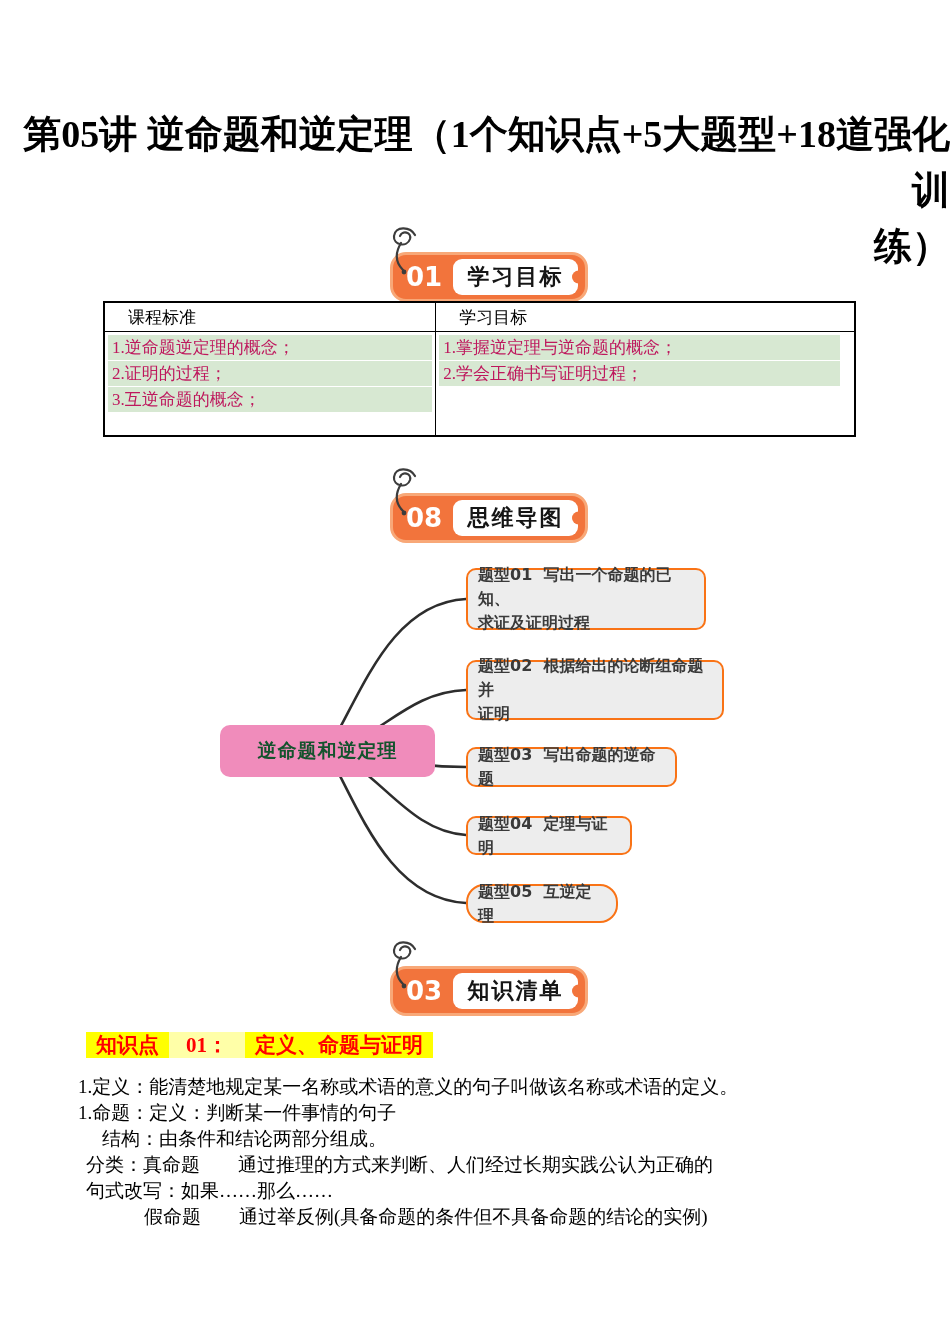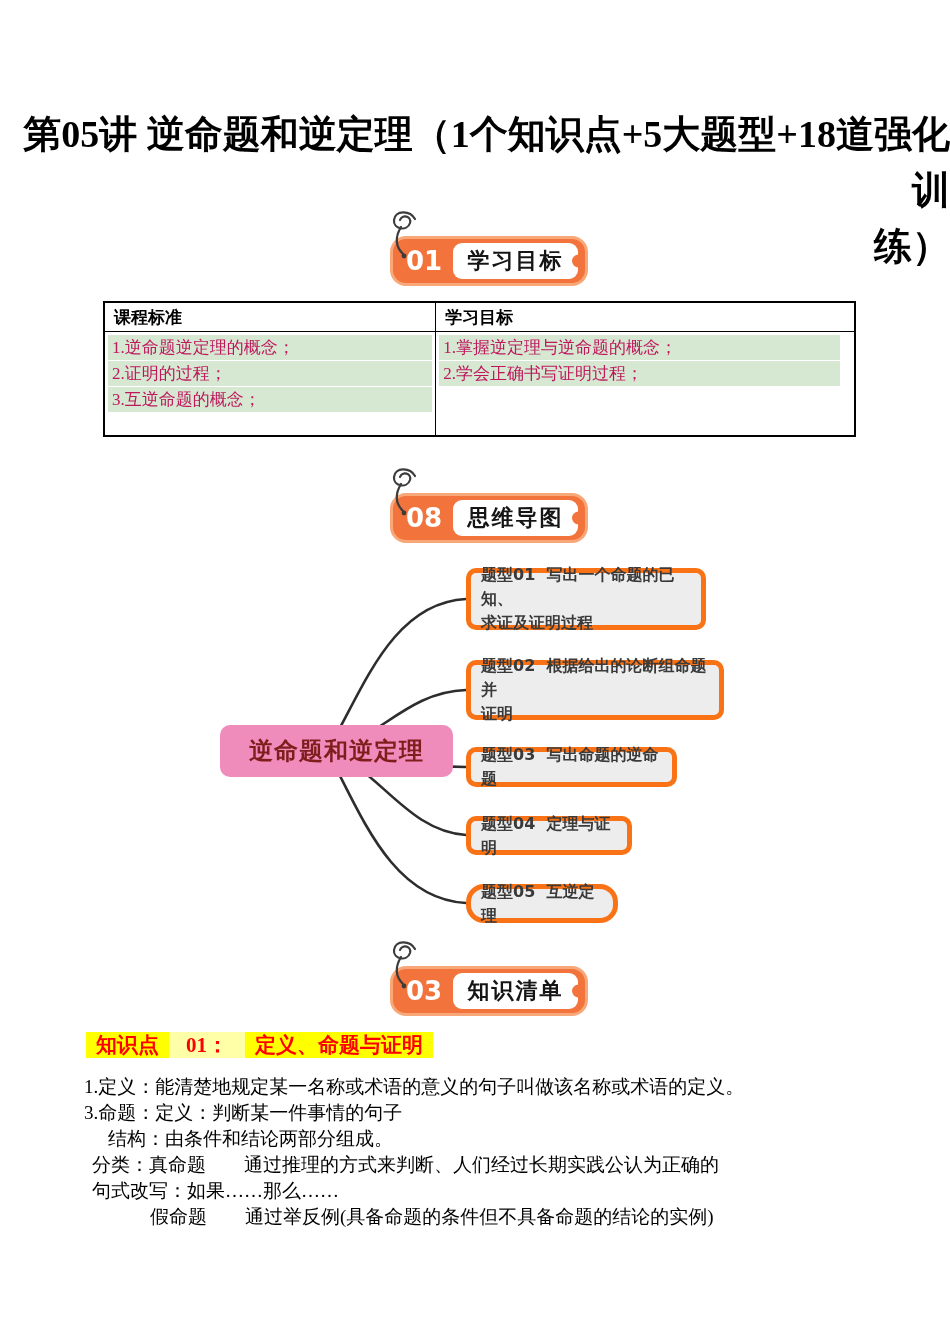--- a/index.html
+++ b/index.html
@@ -42,44 +42,44 @@
     position:absolute; left:103px; top:301px; width:753px; height:136px;
     border:2px solid #000;
   }
   .std-row { display:flex; }
   .std-cell { border-right:1px solid #000; }
   .std-cell:last-child { border-right:none; }
   .col1 { width:332px; }
   .col2 { width:419px; }
   .std-head { height:29px; border-bottom:1px solid #000; }
   .std-head .std-cell {
-    display:flex; align-items:center; padding-left:9px;
-    font-weight:bold; font-size:17px;
+    display:flex; align-items:center; padding-left:23px;
+    font-weight:normal; font-size:17px;
   }
   .std-body { height:103px; }
   .std-body .std-cell { padding:2px 3px; }
   .hl {
     background:#D7E8D2; font-size:17px; line-height:21px;
     padding:2px 4px; margin:1px 0; color:#be185d;
   }
   .col2-pad { padding-top:24px; }
   .col2 .hl { margin-right:11px; }
   
   .mindmap { position:absolute; left:150px; top:545px; width:650px; height:400px; }
   .mindmap svg.links { position:absolute; left:0; top:0; }
   .root-node {
-    position:absolute; left:70px; top:180px; width:233px; height:52px;
+    position:absolute; left:70px; top:180px; width:215px; height:52px;
     background:#F08CBB; border-radius:10px;
     display:flex; align-items:center; justify-content:center;
-    color:#7f1d1d; font-family:"DejaVu Sans","Liberation Sans",sans-serif;
-    font-weight:bold; font-size:24px; letter-spacing:1px;
+    color:#14532d; font-family:"DejaVu Sans","Liberation Sans",sans-serif;
+    font-weight:bold; font-size:19px; letter-spacing:1px;
   }
   .branch {
     position:absolute; left:316px;
-    background:#EDEDED; border:5px solid #f97316; border-radius:10px;
+    background:#EDEDED; border:2px solid #f97316; border-radius:10px;
     display:flex; align-items:center; padding:4px 10px;
     color:#3A3A3A; font-family:"DejaVu Sans","Liberation Sans",sans-serif;
     font-weight:bold; font-size:16px; line-height:24px; white-space:pre-wrap;
   }
   .b1 { top:23px;  width:240px; height:62px; }
   .b2 { top:115px; width:258px; height:60px; }
   .b3 { top:202px; width:211px; height:40px; }
   .b4 { top:271px; width:166px; height:39px; }
   .b5 { top:339px; width:152px; height:39px;border-radius:18px; }
   
@@ -87,36 +87,36 @@
     position:absolute; left:86px; top:1031px; height:29px;
     font-family:"DejaVu Sans","Liberation Sans",sans-serif;
     font-weight:bold; font-size:21px; line-height:29px; color:#FF0000;
     white-space:nowrap;
   }
   .kp-heading .yel { background:#FFFF00; padding:1px 10px; }
   .kp-heading .pale {
     background:#FFFFA8; padding:1px 17px;
     font-family:"Liberation Serif","DejaVu Serif",serif; font-weight:bold;
   }
-  .kp-body { position:absolute; left:84px; top:1074px; width:800px; font-size:19px; }
+  .kp-body { position:absolute; left:78px; top:1074px; width:800px; font-size:19px; }
   .kp-line { line-height:26px; white-space:pre-wrap; }
   .ind0 { margin-left:0; }
   .ind1 { margin-left:24px; }
   .ind2 { margin-left:8px; }
   .ind3 { margin-left:66px; }
 </style>
 </head>
 <body>
 
 <div class="doc-title">
   <div>第05讲 逆命题和逆定理（1个知识点+5大题型+18道强化训</div>
   <div>练）</div>
 </div>
 
-<div class="badge" style="top:236px;">
+<div class="badge" style="top:252px;">
   <svg class="squiggle" width="40" height="58" viewBox="0 0 40 58">
     <path d="M34 11 C29 2 14 2 13 12 C12 21 26 24 29 15 C31 8 21 6 19 12" fill="none" stroke="#3C3C3C" stroke-width="2.2" stroke-linecap="round"></path>
     <path d="M20 19 C14 29 14 38 22 46" fill="none" stroke="#3C3C3C" stroke-width="2.2" stroke-linecap="round"></path>
     <circle cx="23" cy="48" r="2.4" fill="#3C3C3C"></circle>
   </svg>
   <div class="badge-number">01</div>
   <div class="badge-label">
     <span>学习目标</span>
     <span class="badge-notch"></span>
   </div>
@@ -185,18 +185,18 @@
     <span class="badge-notch"></span>
   </div>
 </div>
 
 <div class="kp-heading">
   <span class="yel">知识点</span><span class="pale">01：</span><span class="yel">定义、命题与证明</span>
 </div>
 
 <div class="kp-body">
   <div class="kp-line ind0">1.定义：能清楚地规定某一名称或术语的意义的句子叫做该名称或术语的定义。</div>
-  <div class="kp-line ind0">3.命题：定义：判断某一件事情的句子</div>
+  <div class="kp-line ind0">1.命题：定义：判断某一件事情的句子</div>
   <div class="kp-line ind1">结构：由条件和结论两部分组成。</div>
   <div class="kp-line ind2">分类：真命题　　通过推理的方式来判断、人们经过长期实践公认为正确的</div>
   <div class="kp-line ind2">句式改写：如果……那么……</div>
   <div class="kp-line ind3">假命题　　通过举反例(具备命题的条件但不具备命题的结论的实例)</div>
 </div>
 
 </body></html>

